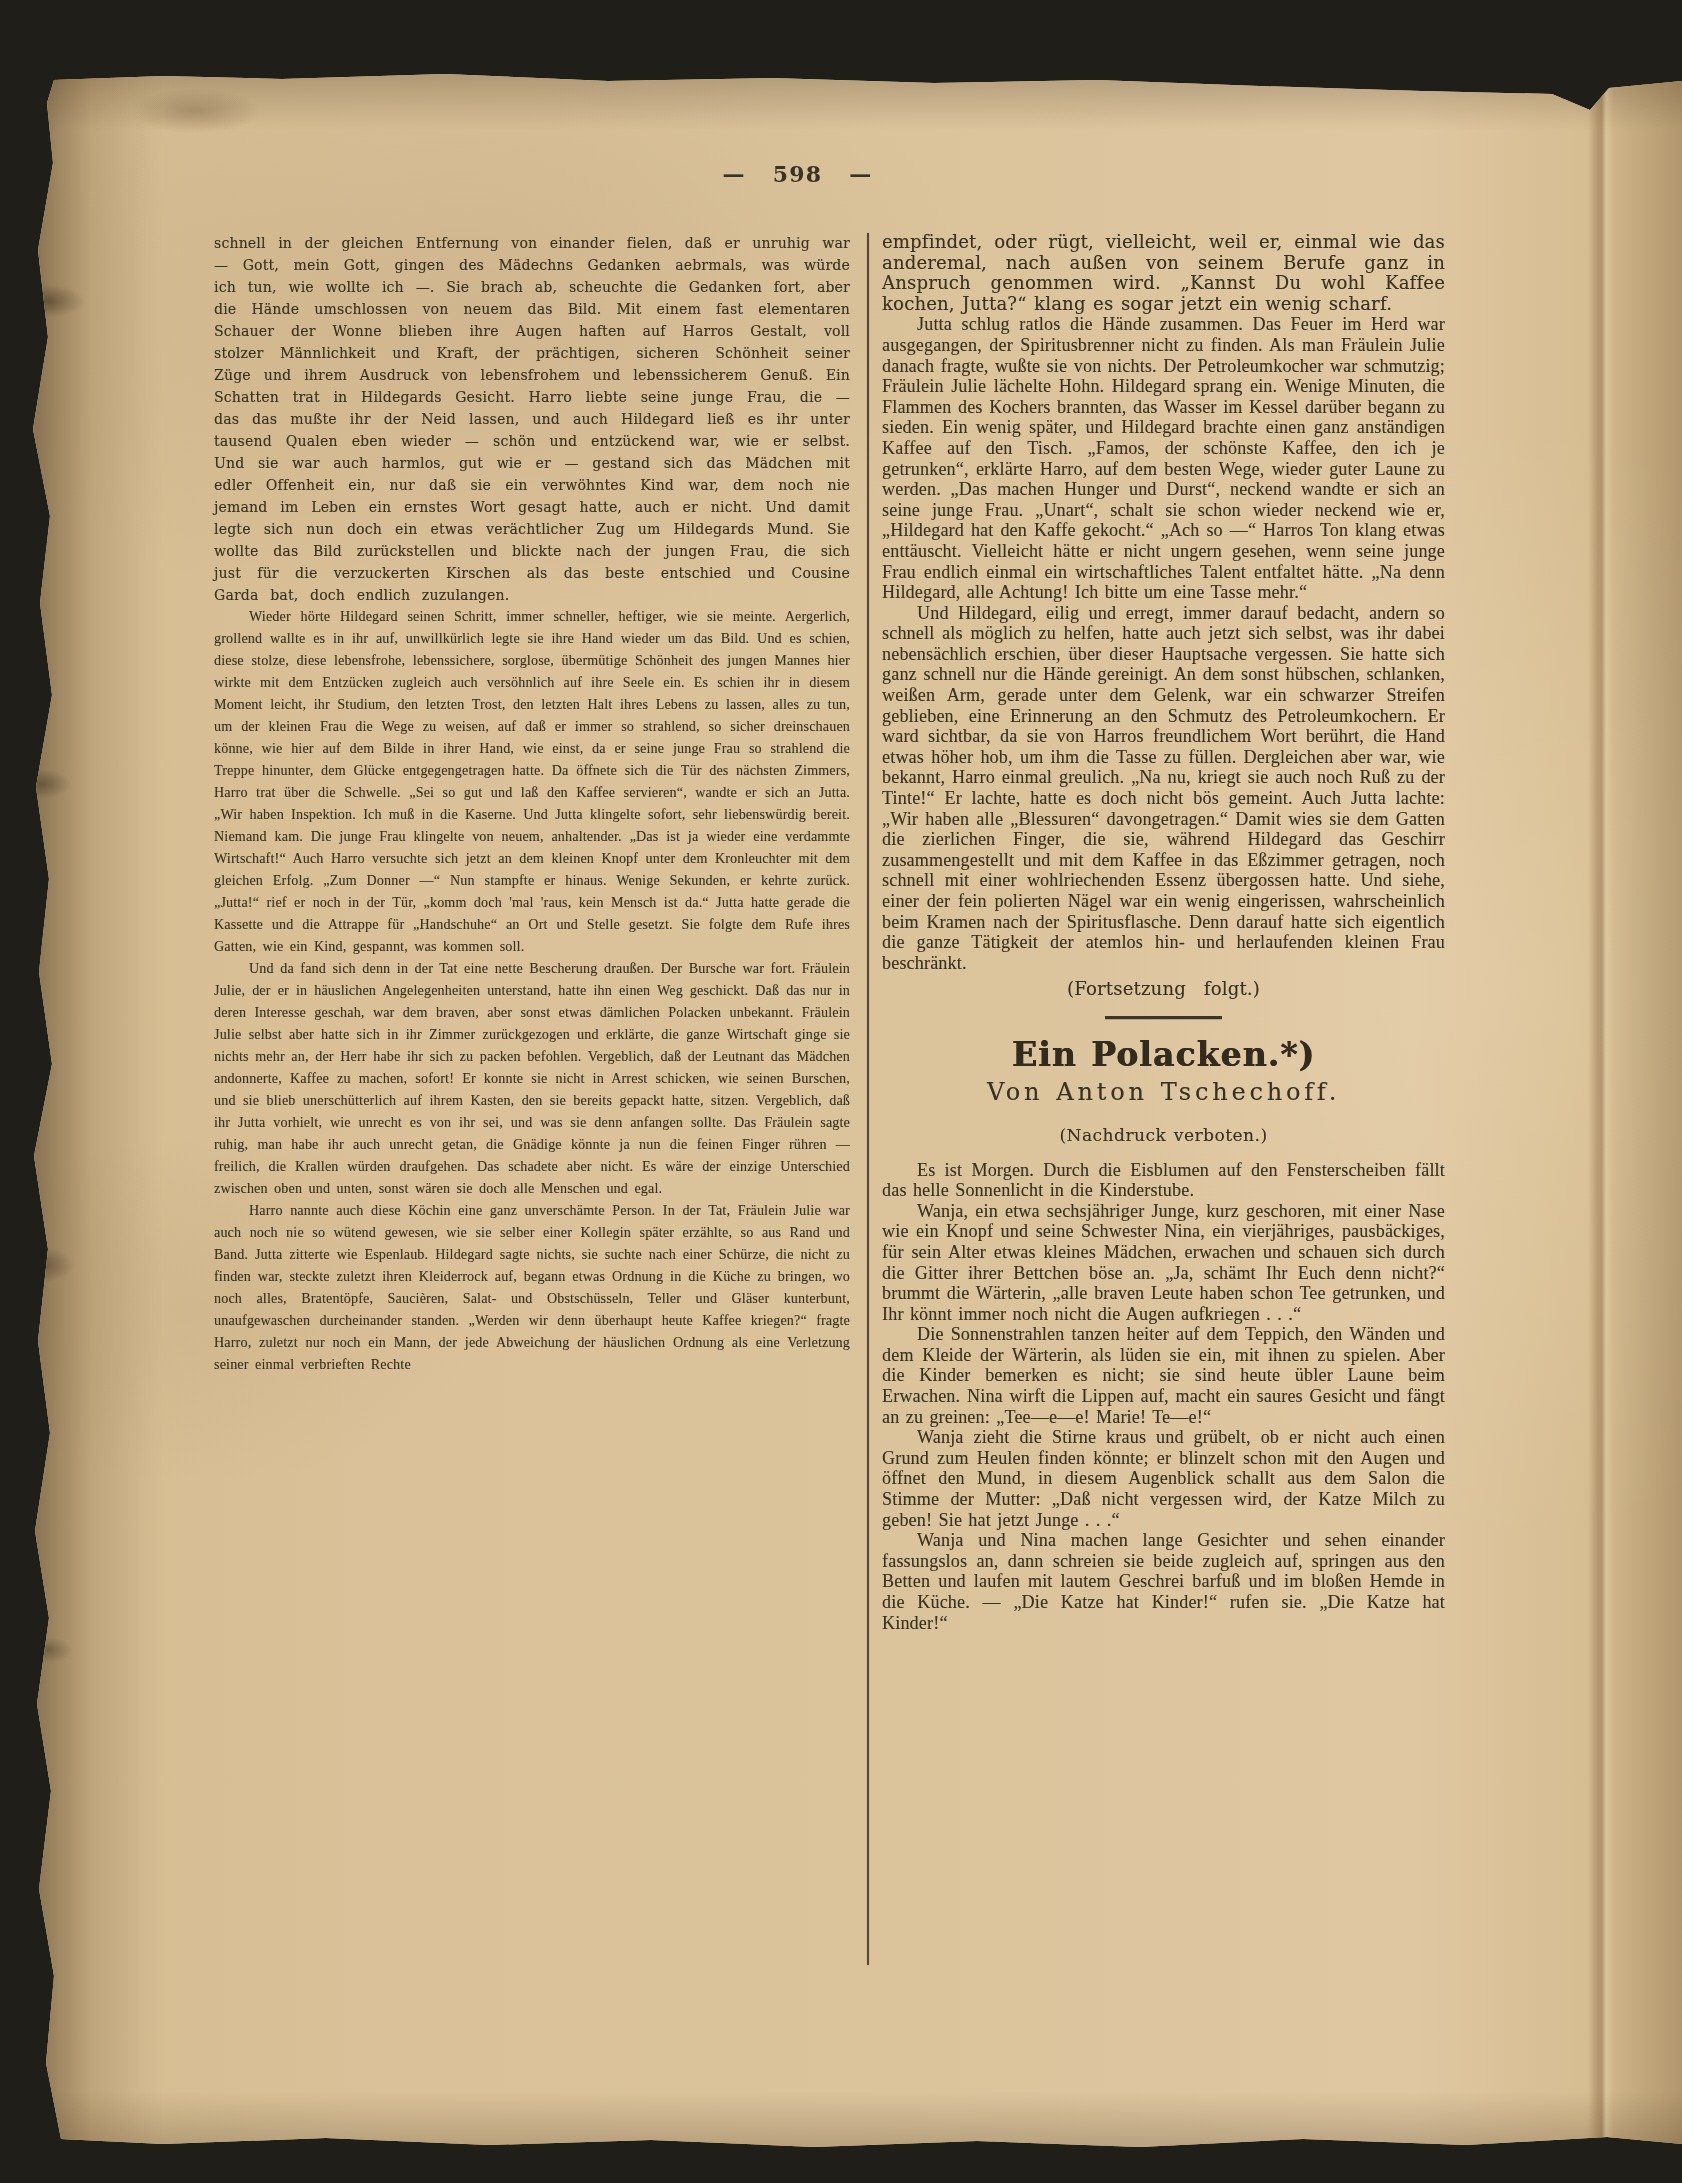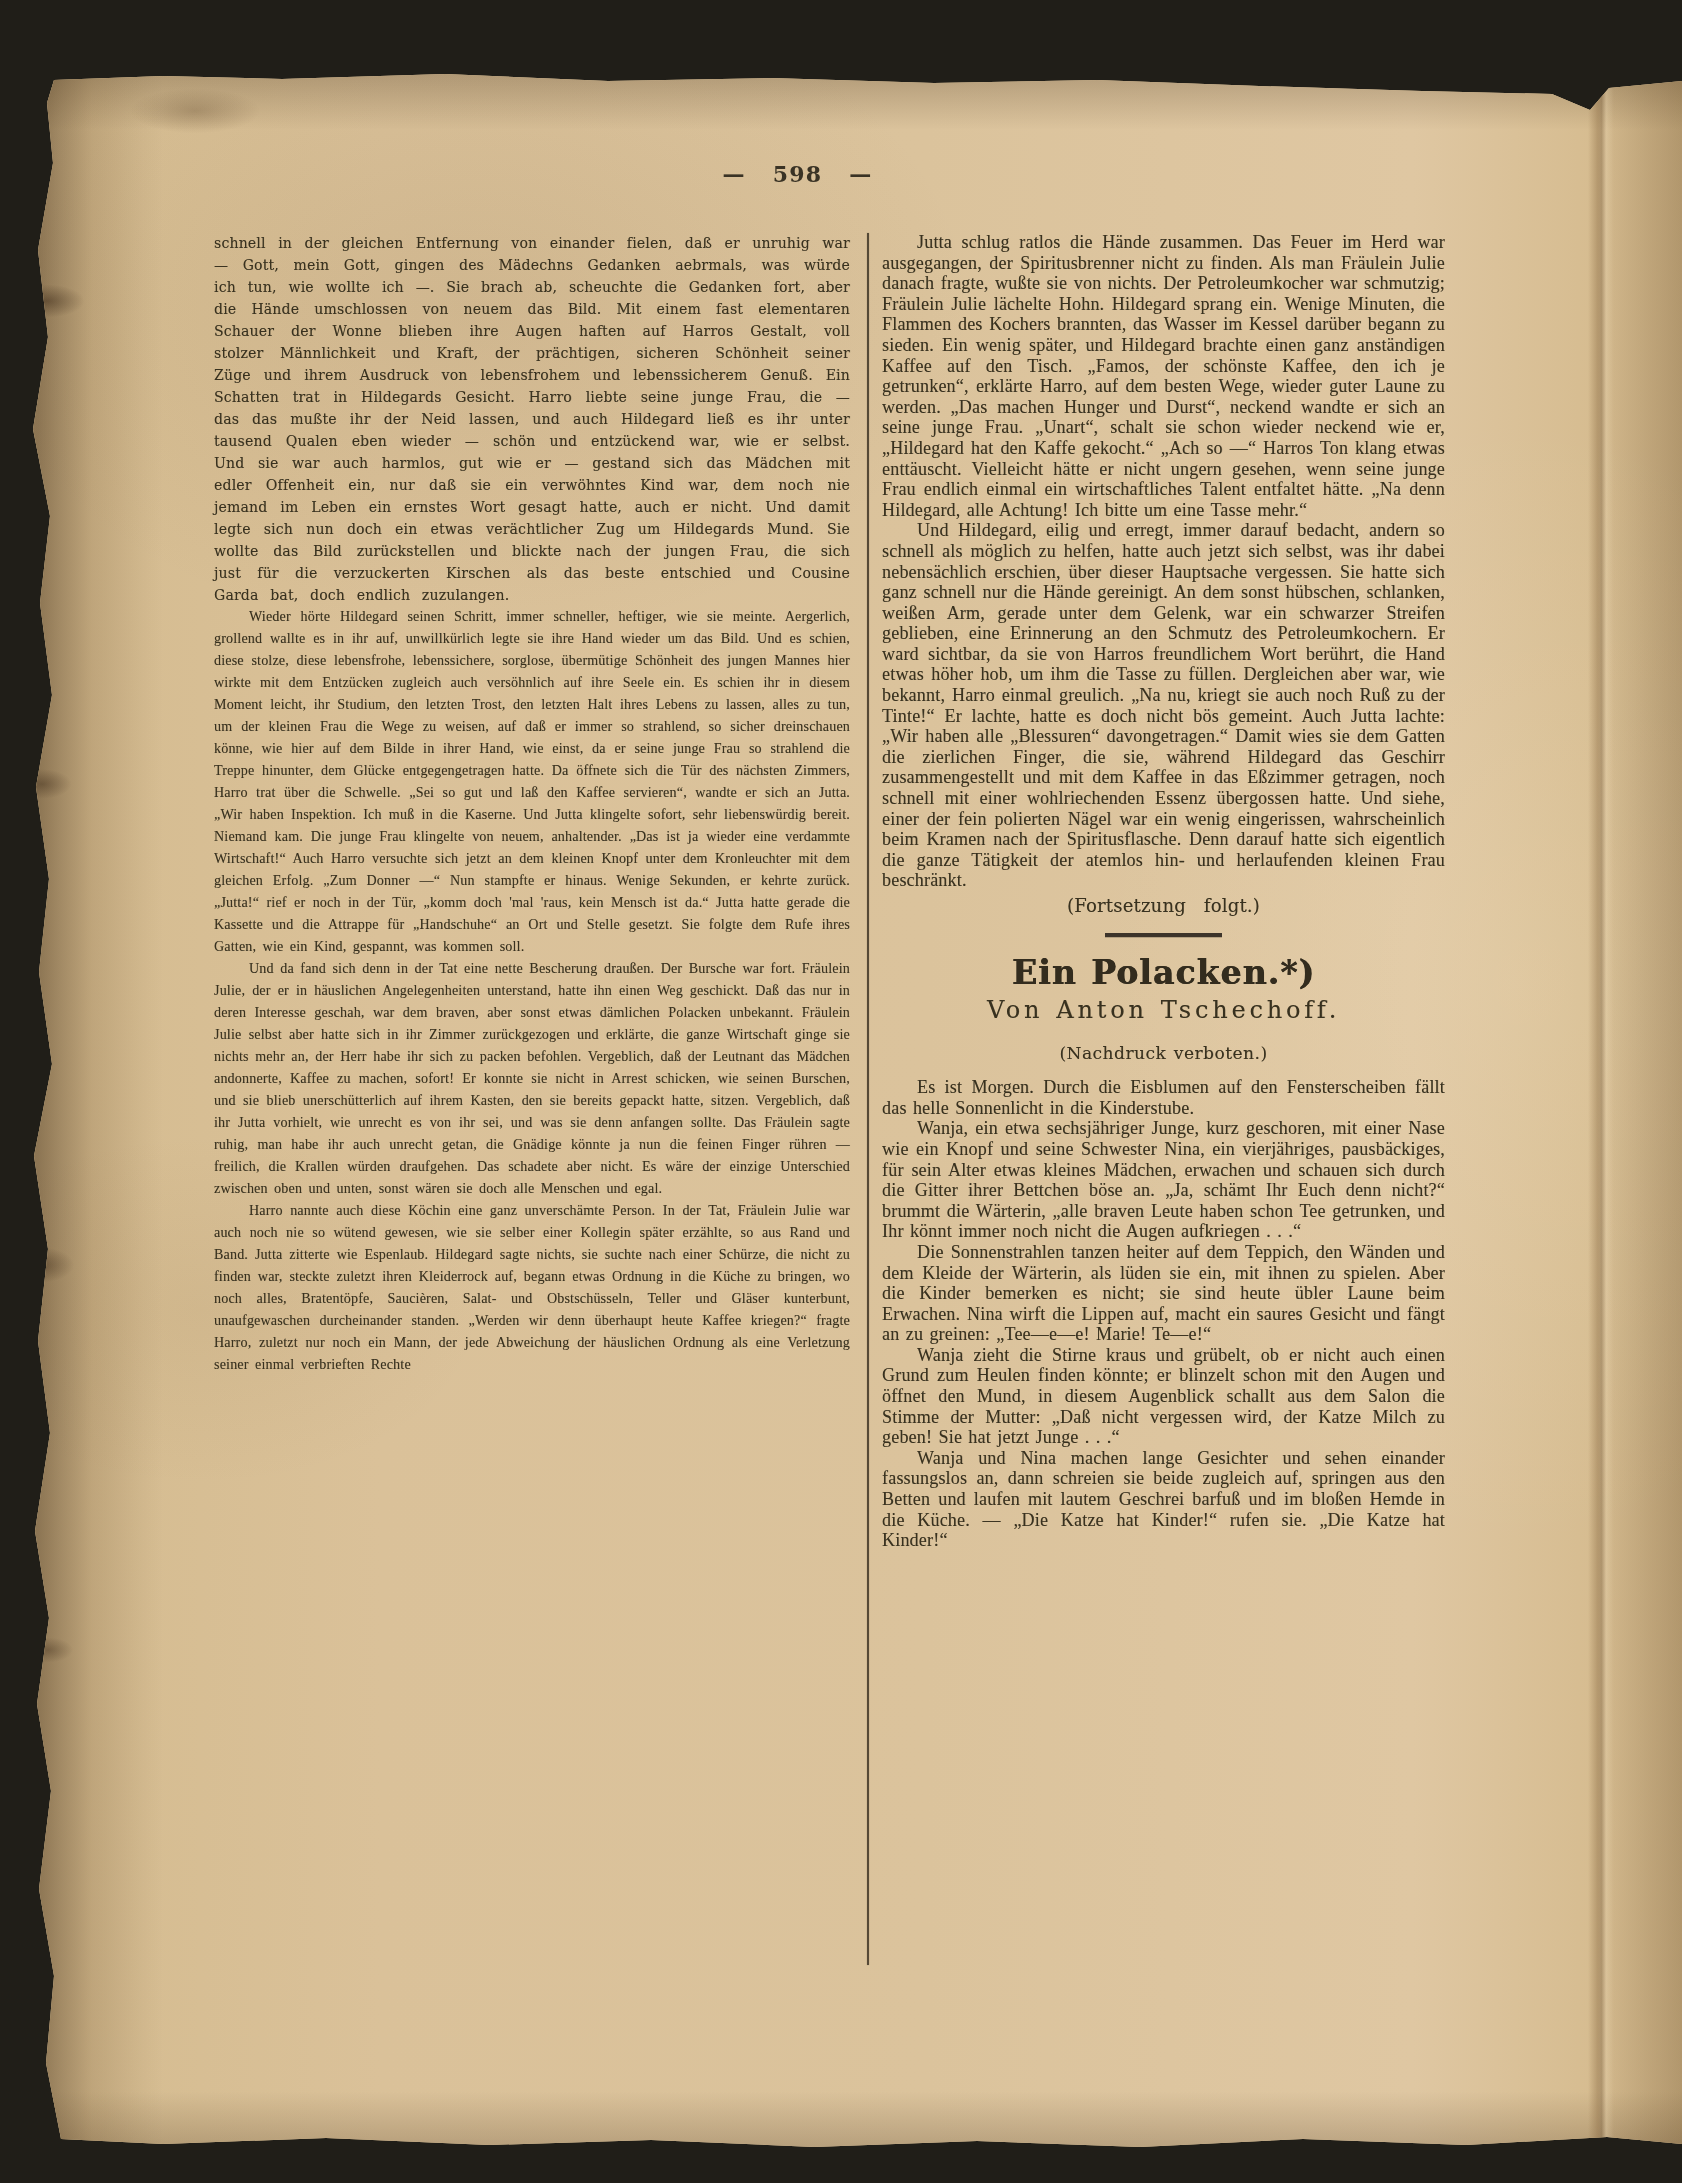--- a/index.html
+++ b/index.html
@@ -127,20 +127,21 @@
   <div class="col-divider"></div>
 
   <div class="col col-left">
     <p class="loose">schnell in der gleichen Entfernung von einander fielen, daß er unruhig war — Gott, mein Gott, gingen des Mädechns Gedanken aebrmals, was würde ich tun, wie wollte ich —. Sie brach ab, scheuchte die Gedanken fort, aber die Hände umschlossen von neuem das Bild. Mit einem fast elementaren Schauer der Wonne blieben ihre Augen haften auf Harros Gestalt, voll stolzer Männlichkeit und Kraft, der prächtigen, sicheren Schönheit seiner Züge und ihrem Ausdruck von lebensfrohem und lebenssicherem Genuß. Ein Schatten trat in Hildegards Gesicht. Harro liebte seine junge Frau, die — das das mußte ihr der Neid lassen, und auch Hildegard ließ es ihr unter tausend Qualen eben wieder — schön und entzückend war, wie er selbst. Und sie war auch harmlos, gut wie er — gestand sich das Mädchen mit edler Offenheit ein, nur daß sie ein verwöhntes Kind war, dem noch nie jemand im Leben ein ernstes Wort gesagt hatte, auch er nicht. Und damit legte sich nun doch ein etwas verächtlicher Zug um Hildegards Mund. Sie wollte das Bild zurückstellen und blickte nach der jungen Frau, die sich just für die verzuckerten Kirschen als das beste entschied und Cousine Garda bat, doch endlich zuzulangen.</p>
     <p class="indent">Wieder hörte Hildegard seinen Schritt, immer schneller, heftiger, wie sie meinte. Aergerlich, grollend wallte es in ihr auf, unwillkürlich legte sie ihre Hand wieder um das Bild. Und es schien, diese stolze, diese lebensfrohe, lebenssichere, sorglose, übermütige Schönheit des jungen Mannes hier wirkte mit dem Entzücken zugleich auch versöhnlich auf ihre Seele ein. Es schien ihr in diesem Moment leicht, ihr Studium, den letzten Trost, den letzten Halt ihres Lebens zu lassen, alles zu tun, um der kleinen Frau die Wege zu weisen, auf daß er immer so strahlend, so sicher dreinschauen könne, wie hier auf dem Bilde in ihrer Hand, wie einst, da er seine junge Frau so strahlend die Treppe hinunter, dem Glücke entgegengetragen hatte. Da öffnete sich die Tür des nächsten Zimmers, Harro trat über die Schwelle. „Sei so gut und laß den Kaffee servieren“, wandte er sich an Jutta. „Wir haben Inspektion. Ich muß in die Kaserne. Und Jutta klingelte sofort, sehr liebenswürdig bereit. Niemand kam. Die junge Frau klingelte von neuem, anhaltender. „Das ist ja wieder eine verdammte Wirtschaft!“ Auch Harro versuchte sich jetzt an dem kleinen Knopf unter dem Kronleuchter mit dem gleichen Erfolg. „Zum Donner —“ Nun stampfte er hinaus. Wenige Sekunden, er kehrte zurück. „Jutta!“ rief er noch in der Tür, „komm doch 'mal 'raus, kein Mensch ist da.“ Jutta hatte gerade die Kassette und die Attrappe für „Handschuhe“ an Ort und Stelle gesetzt. Sie folgte dem Rufe ihres Gatten, wie ein Kind, gespannt, was kommen soll.</p>
     <p class="indent">Und da fand sich denn in der Tat eine nette Bescherung draußen. Der Bursche war fort. Fräulein Julie, der er in häuslichen Angelegenheiten unterstand, hatte ihn einen Weg geschickt. Daß das nur in deren Interesse geschah, war dem braven, aber sonst etwas dämlichen Polacken unbekannt. Fräulein Julie selbst aber hatte sich in ihr Zimmer zurückgezogen und erklärte, die ganze Wirtschaft ginge sie nichts mehr an, der Herr habe ihr sich zu packen befohlen. Vergeblich, daß der Leutnant das Mädchen andonnerte, Kaffee zu machen, sofort! Er konnte sie nicht in Arrest schicken, wie seinen Burschen, und sie blieb unerschütterlich auf ihrem Kasten, den sie bereits gepackt hatte, sitzen. Vergeblich, daß ihr Jutta vorhielt, wie unrecht es von ihr sei, und was sie denn anfangen sollte. Das Fräulein sagte ruhig, man habe ihr auch unrecht getan, die Gnädige könnte ja nun die feinen Finger rühren — freilich, die Krallen würden draufgehen. Das schadete aber nicht. Es wäre der einzige Unterschied zwischen oben und unten, sonst wären sie doch alle Menschen und egal.</p>
     <p class="indent">Harro nannte auch diese Köchin eine ganz unverschämte Person. In der Tat, Fräulein Julie war auch noch nie so wütend gewesen, wie sie selber einer Kollegin später erzählte, so aus Rand und Band. Jutta zitterte wie Espenlaub. Hildegard sagte nichts, sie suchte nach einer Schürze, die nicht zu finden war, steckte zuletzt ihren Kleiderrock auf, begann etwas Ordnung in die Küche zu bringen, wo noch alles, Bratentöpfe, Saucièren, Salat- und Obstschüsseln, Teller und Gläser kunterbunt, unaufgewaschen durcheinander standen. „Werden wir denn überhaupt heute Kaffee kriegen?“ fragte Harro, zuletzt nur noch ein Mann, der jede Abweichung der häuslichen Ordnung als eine Verletzung seiner einmal verbrieften Rechte</p>
   </div>
 
   <div class="col col-right">
+    <p>empfindet, oder rügt, vielleicht, weil er, einmal wie das anderemal, nach außen von seinem Berufe ganz in Anspruch genommen wird. „Kannst Du wohl Kaffee kochen, Jutta?“ klang es sogar jetzt ein wenig scharf.</p>
     <p class="indent">Jutta schlug ratlos die Hände zusammen. Das Feuer im Herd war ausgegangen, der Spiritusbrenner nicht zu finden. Als man Fräulein Julie danach fragte, wußte sie von nichts. Der Petroleumkocher war schmutzig; Fräulein Julie lächelte Hohn. Hildegard sprang ein. Wenige Minuten, die Flammen des Kochers brannten, das Wasser im Kessel darüber begann zu sieden. Ein wenig später, und Hildegard brachte einen ganz anständigen Kaffee auf den Tisch. „Famos, der schönste Kaffee, den ich je getrunken“, erklärte Harro, auf dem besten Wege, wieder guter Laune zu werden. „Das machen Hunger und Durst“, neckend wandte er sich an seine junge Frau. „Unart“, schalt sie schon wieder neckend wie er, „Hildegard hat den Kaffe gekocht.“ „Ach so —“ Harros Ton klang etwas enttäuscht. Vielleicht hätte er nicht ungern gesehen, wenn seine junge Frau endlich einmal ein wirtschaftliches Talent entfaltet hätte. „Na denn Hildegard, alle Achtung! Ich bitte um eine Tasse mehr.“</p>
     <p class="indent">Und Hildegard, eilig und erregt, immer darauf bedacht, andern so schnell als möglich zu helfen, hatte auch jetzt sich selbst, was ihr dabei nebensächlich erschien, über dieser Hauptsache vergessen. Sie hatte sich ganz schnell nur die Hände gereinigt. An dem sonst hübschen, schlanken, weißen Arm, gerade unter dem Gelenk, war ein schwarzer Streifen geblieben, eine Erinnerung an den Schmutz des Petroleumkochern. Er ward sichtbar, da sie von Harros freundlichem Wort berührt, die Hand etwas höher hob, um ihm die Tasse zu füllen. Dergleichen aber war, wie bekannt, Harro einmal greulich. „Na nu, kriegt sie auch noch Ruß zu der Tinte!“ Er lachte, hatte es doch nicht bös gemeint. Auch Jutta lachte: „Wir haben alle „Blessuren“ davongetragen.“ Damit wies sie dem Gatten die zierlichen Finger, die sie, während Hildegard das Geschirr zusammengestellt und mit dem Kaffee in das Eßzimmer getragen, noch schnell mit einer wohlriechenden Essenz übergossen hatte. Und siehe, einer der fein polierten Nägel war ein wenig eingerissen, wahrscheinlich beim Kramen nach der Spiritusflasche. Denn darauf hatte sich eigentlich die ganze Tätigkeit der atemlos hin- und herlaufenden kleinen Frau beschränkt.</p>
 
     <p class="continuation-note">(Fortsetzung folgt.)</p>
 
     <div class="story-divider"></div>
 
     <h1 class="story-title">Ein Polacken.*)</h1>
     <div class="story-byline">Von Anton Tschechoff.</div>
     <div class="story-notice">(Nachdruck verboten.)</div>

